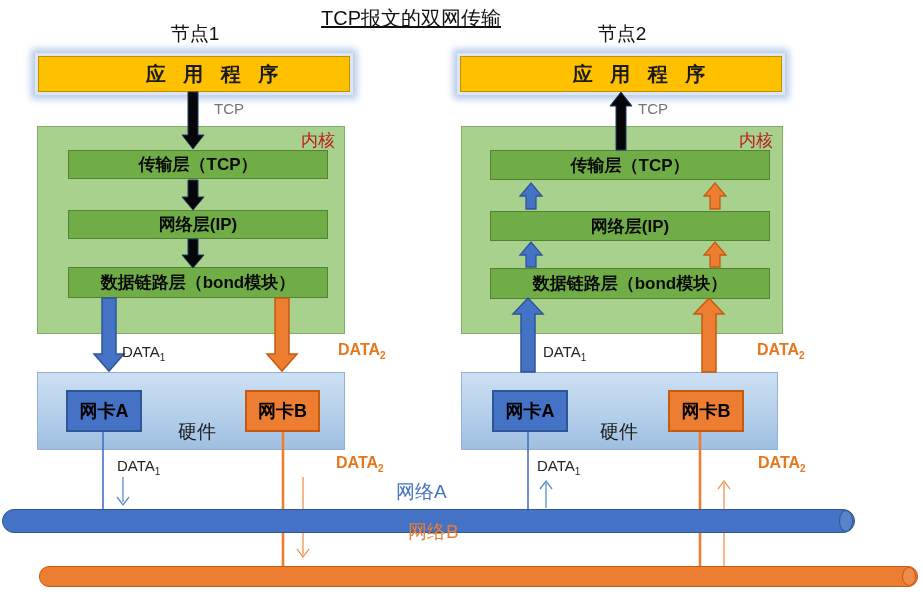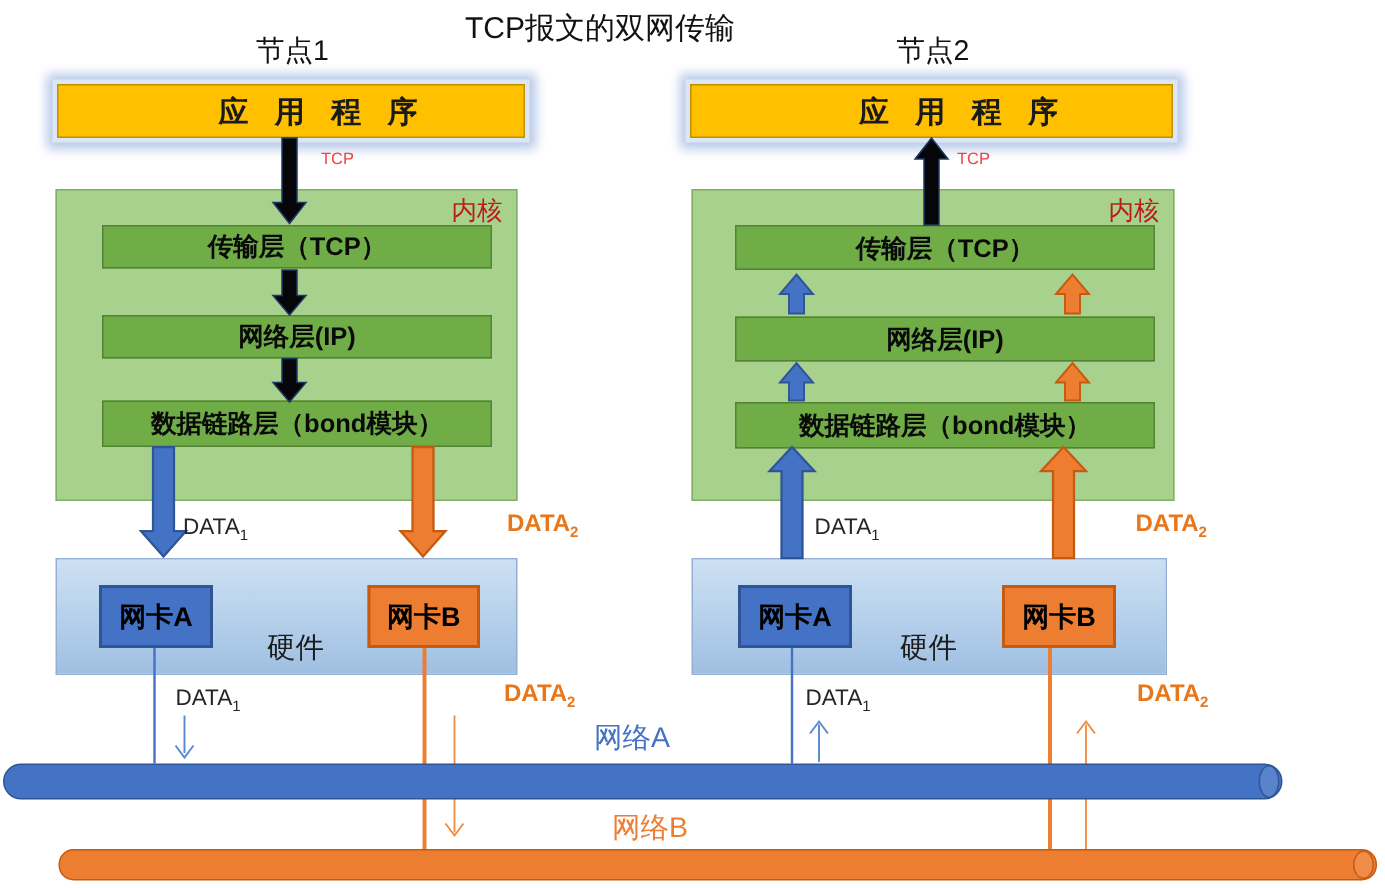--- a/index.html
+++ b/index.html
@@ -29,21 +29,21 @@
     background:linear-gradient(180deg,#CDE0F3 0%,#B4CFEA 55%,#9FBFE2 100%);
     border:1px solid #94AFD1;box-sizing:border-box;z-index:1;
   }
   .hw-label{font-size:19px;color:#1a1a1a;z-index:4;}
   .nic{
     box-sizing:border-box;display:flex;align-items:center;justify-content:center;
     font-size:18px;font-weight:bold;color:#000;z-index:2;
   }
   .nic-blue{background:#4472C4;border:2px solid #2F5597;}
   .nic-orange{background:#ED7D31;border:2px solid #C55A11;}
-  .small-label{font-size:11px;color:#ef4444;z-index:4;white-space:nowrap;}
+  .small-label{font-size:15px;color:#737373;z-index:4;white-space:nowrap;}
   .data-label{font-size:15px;color:#262626;z-index:4;white-space:nowrap;}
   .data-label sub{font-size:10px;}
   .data-label.orange{color:#E8761B;font-weight:bold;font-size:16px;margin-left:44px;}
   .net-label-a{font-size:19px;color:#4472C4;z-index:4;}
   .net-label-b{font-size:19px;color:#ED7D31;z-index:4;}
   .bar{box-sizing:border-box;z-index:3;}
   .bar-a{background:#4472C4;border:1.5px solid #2F5597;border-radius:12px;}
   .bar-b{background:#ED7D31;border:1.5px solid #C55A11;border-radius:10px;}
   .bar-cap{
     position:absolute;right:1px;top:0;height:100%;width:14px;border-radius:50%;
@@ -55,21 +55,21 @@
     font-size:17px;color:#D8D8D8;z-index:5;white-space:nowrap;
     text-shadow:0 1px 2px rgba(110,110,110,.55);
   }
   svg.arrow-layer{position:absolute;left:0;top:0;z-index:2;pointer-events:none;}
 </style>
 </head>
 <body>
 
 <div class="stage">
 
-  <div class="abs title" style="left:270px;top:5px;width:260px;">TCP报文的双网传输</div>
+  <div class="abs title" style="left:281px;top:5px;width:260px;text-decoration:underline;">TCP报文的双网传输</div>
   <div class="abs node-name" style="left:130px;top:21px;width:130px;">节点1</div>
   <div class="abs node-name" style="left:557px;top:21px;width:130px;">节点2</div>
 
   <div class="abs app-box" style="left:38px;top:56px;width:312px;height:36px;">应 用 程 序</div>
 
   <div class="abs app-box" style="left:460px;top:56px;width:322px;height:36px;">应 用 程 序</div>
 
   <div class="abs kernel-box" style="left:37px;top:126px;width:308px;height:208px;">
     <span class="kernel-label">内核</span>
   </div>
@@ -139,21 +139,21 @@
   <div class="abs data-label" style="left:117px;top:457px;"><span>DATA</span><sub>1</sub></div>
   <div class="abs data-label orange" style="left:292px;top:454px;"><span>DATA</span><sub>2</sub></div>
 
   <div class="abs data-label" style="left:543px;top:343px;"><span>DATA</span><sub>1</sub></div>
   <div class="abs data-label orange" style="left:713px;top:341px;"><span>DATA</span><sub>2</sub></div>
 
   <div class="abs data-label" style="left:537px;top:457px;"><span>DATA</span><sub>1</sub></div>
   <div class="abs data-label orange" style="left:714px;top:454px;"><span>DATA</span><sub>2</sub></div>
 
   <div class="abs net-label-a" style="left:396px;top:479px;">网络A</div>
-  <div class="abs net-label-b" style="left:408px;top:539px;">网络B</div>
+  <div class="abs net-label-b" style="left:408px;top:519px;">网络B</div>
 
   <div class="abs bar bar-a" style="left:2px;top:509px;width:853px;height:24px;">
     <div class="bar-cap cap-a"></div>
   </div>
   <div class="abs bar bar-b" style="left:39px;top:566px;width:879px;height:21px;">
     <div class="bar-cap cap-b"></div>
   </div>
 
 
 </div>

